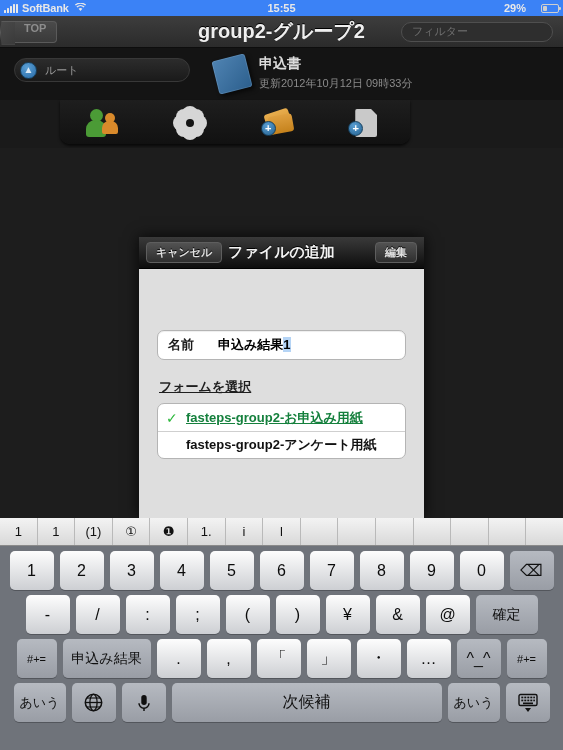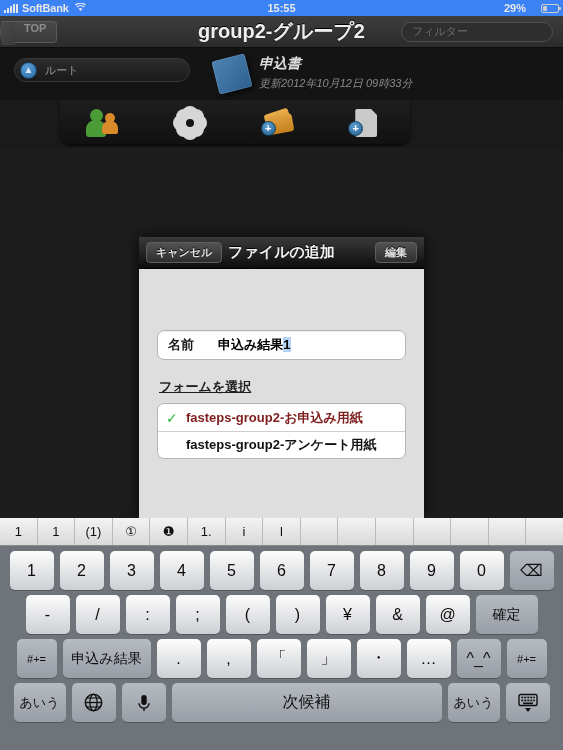--- a/index.html
+++ b/index.html
@@ -106,21 +106,21 @@
     position:absolute; left:215px; top:5px;
     display:flex; align-items:flex-start; gap:10px;
   }
   .docicon {
     width:34px; height:34px; margin-top:4px;
     background:linear-gradient(140deg,#4d7fae,#2d5party);
     background:linear-gradient(140deg,#4f83b2,#2c5f8d);
     border-radius:3px; transform:rotate(-14deg);
     box-shadow:inset 0 0 0 1px rgba(255,255,255,.12), 2px 3px 4px rgba(0,0,0,.6);
   }
-  .doctexts { padding-top:2px;font-style:italic; }
+  .doctexts { padding-top:2px; }
   .doctitle { color:#dcdcdc; font-size:14px; font-weight:bold; }
   .docsub { color:#8b8b8b; font-size:11px; margin-top:3px; }
 
   
   .tabwrap {
     position:absolute; top:100px; left:0; width:563px; height:48px;
   }
   .tabshelf {
     position:absolute; left:60px; top:0; width:350px; height:44px;
     background:linear-gradient(#1e1e1e,#111);
@@ -246,21 +246,21 @@
     overflow:hidden;
   }
   .formrow {
     height:27px; display:flex; align-items:center;
     padding:0 8px; font-size:13px; font-weight:bold;
   }
   .formrow + .formrow { border-top:1px solid #cfcfcf; }
   .formrow .chk {
     width:20px; color:#2db83d; font-size:14px; font-weight:bold;
   }
-  .formrow.selected .txt { color:#7f1d1d; }
+  .formrow.selected .txt { color:#15803d;text-decoration:underline; }
   .formrow .txt { color:#111; }
 
   
   .keyboard {
     position:absolute; left:0; top:518px; width:563px; height:232px;
     background:#6f737a;
   }
   .candbar {
     height:28px; width:563px; display:flex;
     background:linear-gradient(#f3f3f3,#d9d9d9);

